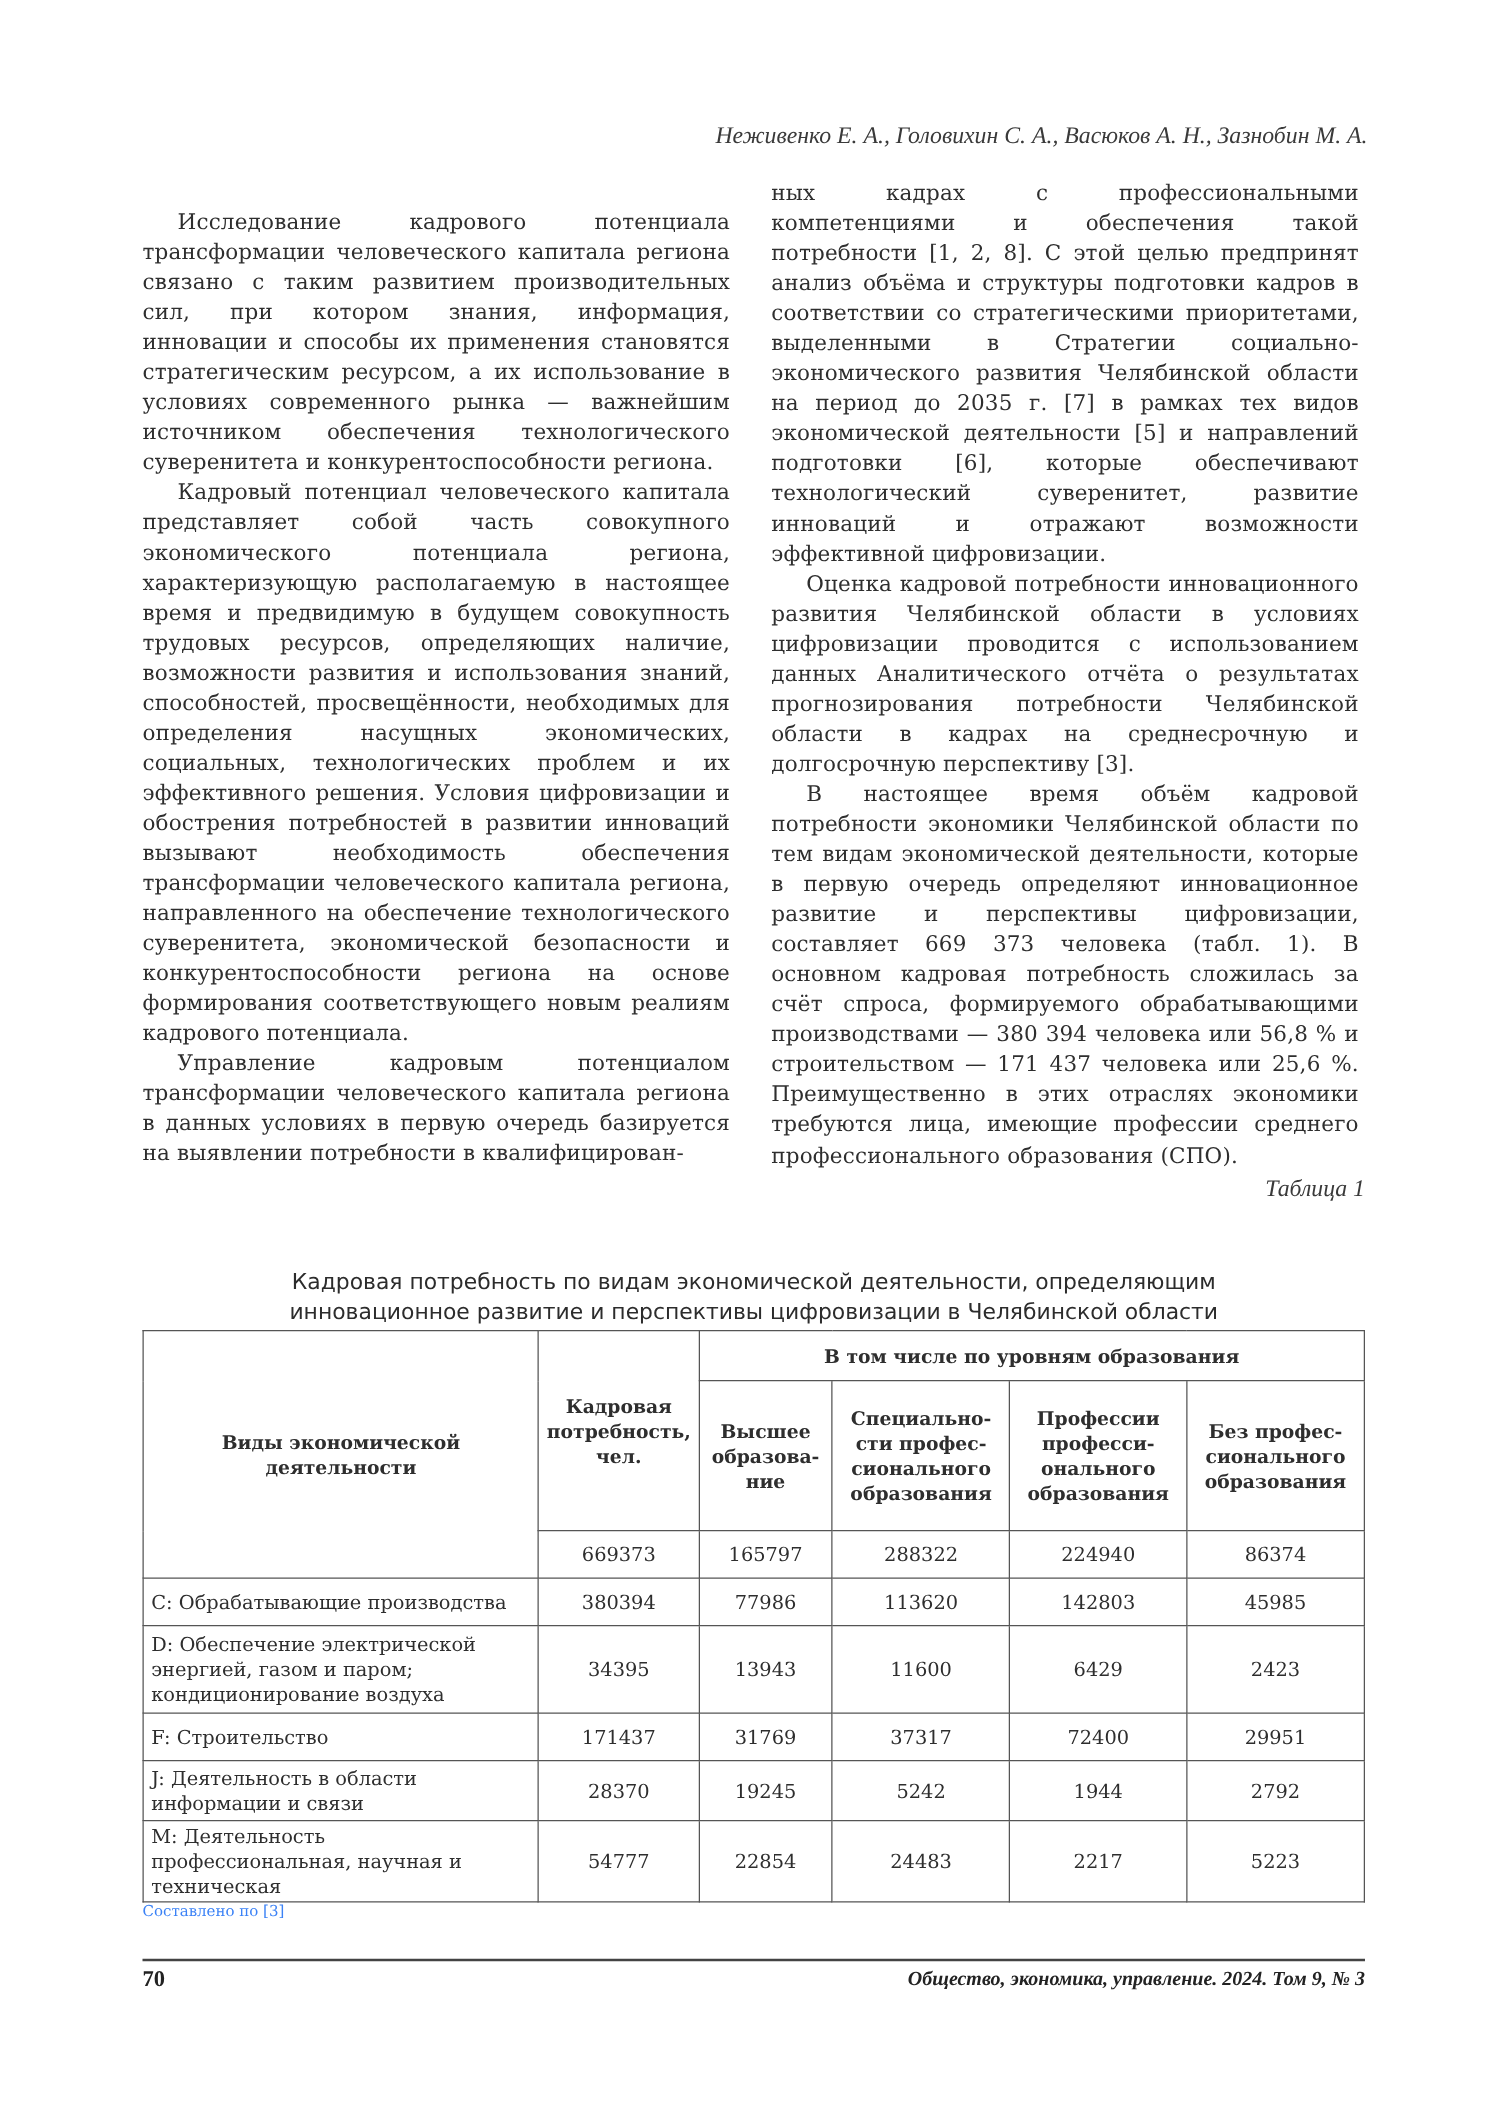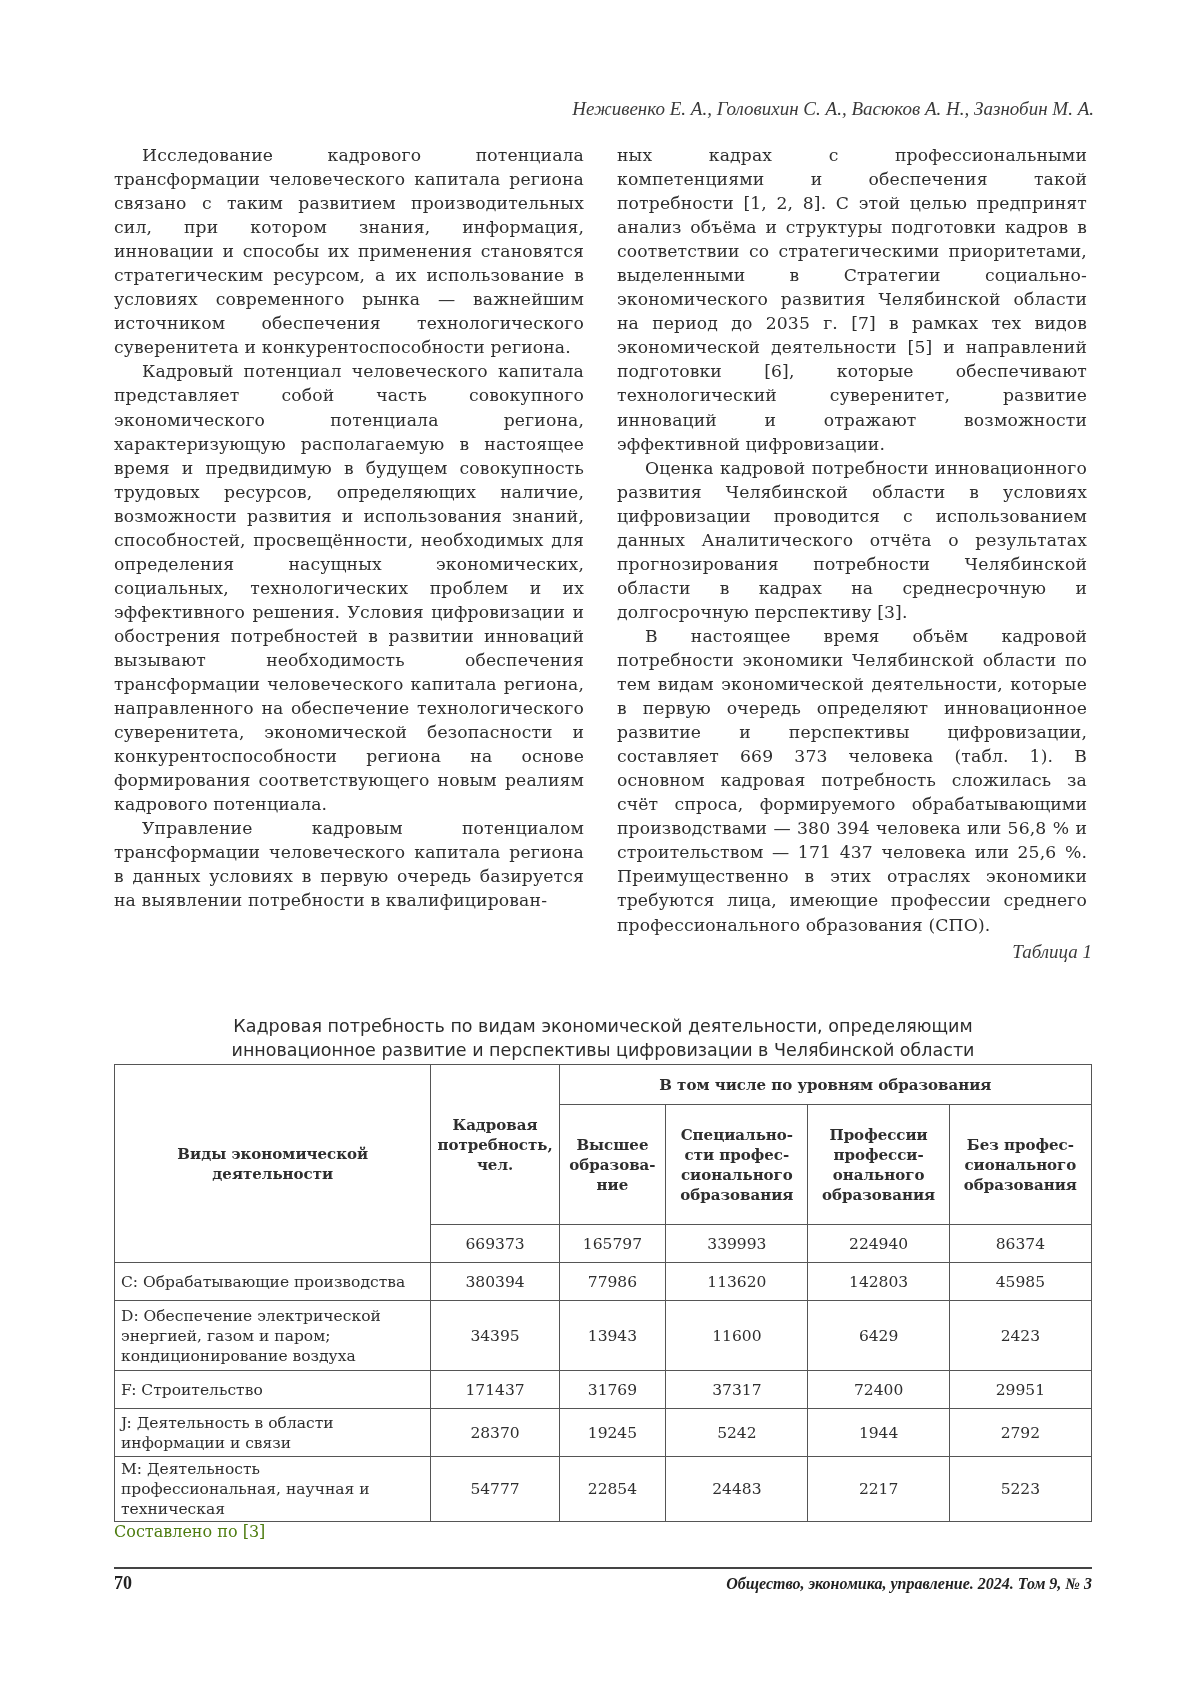--- a/index.html
+++ b/index.html
@@ -7,21 +7,21 @@
   .running-head {
     position: absolute; top: 98px; right: 106px;
     font-family: "Liberation Serif", serif; font-style: italic; font-size: 19px; color: #3a3a3a; margin-left: 28px;
   }
   .col {
     position: absolute; top: 143px; width: 470px;
     font-family: "DejaVu Serif", serif; font-size: 17.2px; line-height: 24.05px;
     text-align: justify; letter-spacing: 0.15px; color: #2e2e2e;
   }
   .col p { margin: 0; text-indent: 28px; hyphens: manual; }
-  .col-left { left: 114px; }
+  .col-left { left: 114px; margin-top: 23px; }
   .col-right { left: 617px; }
   .noindent { text-indent: 0 !important; }
   .table-label {
     position: absolute; top: 941px; right: 108px;
     font-family: "Liberation Serif", serif; font-style: italic; font-size: 19px; color: #3a3a3a;
   }
   .table-title {
     position: absolute; top: 978px; left: 114px; width: 978px; text-align: center;
     font-family: "DejaVu Sans", sans-serif; font-size: 17.5px; line-height: 24px; color: #2c2c2c; margin-top: 36px;
   }
@@ -29,21 +29,21 @@
     position: absolute; top: 1064px; left: 114px; width: 978px;
     border-collapse: collapse; font-family: "DejaVu Serif", serif; font-size: 15.5px; color: #2e2e2e;
   }
   table.data td, table.data th {
     border: 1.5px solid #555; padding: 2px 6px; text-align: center; vertical-align: middle;
   }
   table.data th { font-weight: bold; font-size: 15px; line-height: 20px; }
   table.data td.act { text-align: left; line-height: 20px; }
   .source-note {
     position: absolute; top: 1522px; left: 114px;
-    font-family: "DejaVu Serif", serif; font-size: 16px; color: #4d7c0f;
+    font-family: "DejaVu Serif", serif; font-size: 12px; color: #3b82f6;
   }
   .footer-rule { position: absolute; top: 1567px; left: 114px; width: 978px; height: 2px; background: #444; }
   .page-number {
     position: absolute; top: 1573px; left: 114px;
     font-family: "Liberation Serif", serif; font-weight: bold; font-size: 18px; color: #222;
   }
   .journal-info {
     position: absolute; top: 1575px; right: 108px;
     font-family: "Liberation Serif", serif; font-style: italic; font-weight: bold; font-size: 16px; color: #222;
   }
@@ -88,21 +88,21 @@
   </tr>
   <tr style="height:120px">
     <th>Высшее образова-ние</th>
     <th>Специально-сти профес-сионального образования</th>
     <th>Профессии професси-онального образования</th>
     <th>Без профес-сионального образования</th>
   </tr>
   <tr style="height:38px">
     <td>669373</td>
     <td>165797</td>
-    <td>339993</td>
+    <td>288322</td>
     <td>224940</td>
     <td>86374</td>
   </tr>
   <tr style="height:38px">
     <td class="act">C: Обрабатывающие производства</td>
     <td>380394</td>
     <td>77986</td>
     <td>113620</td>
     <td>142803</td>
     <td>45985</td>

